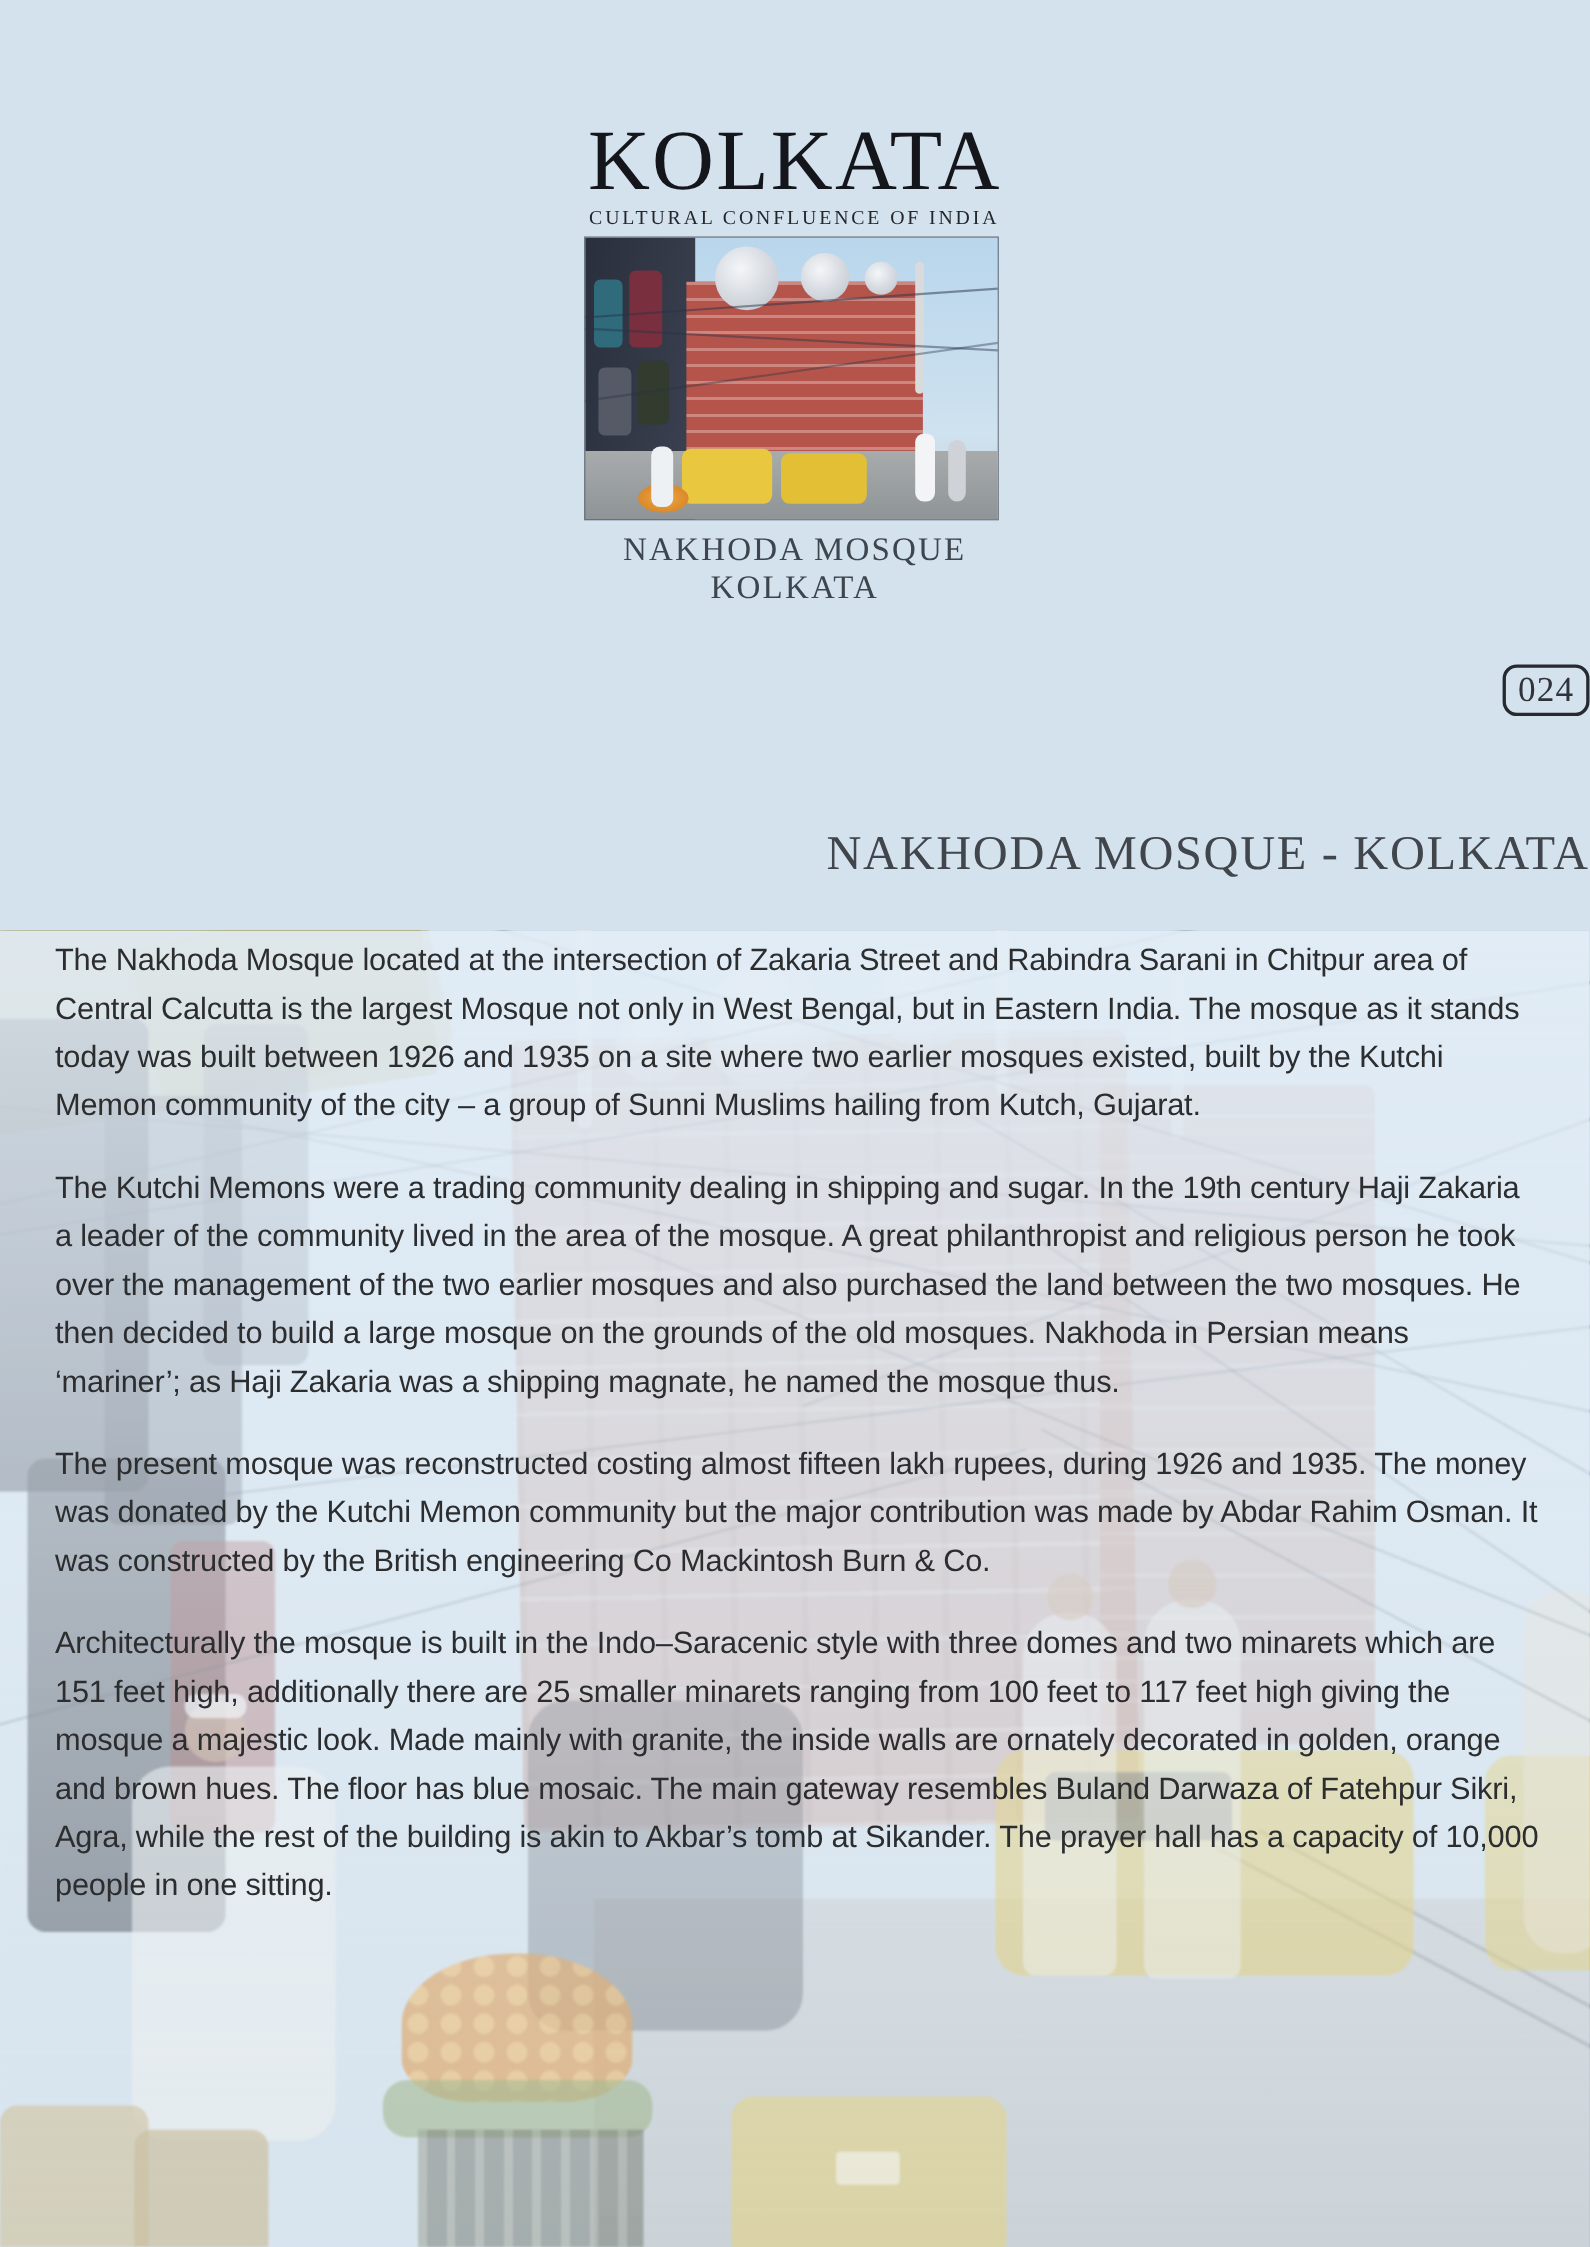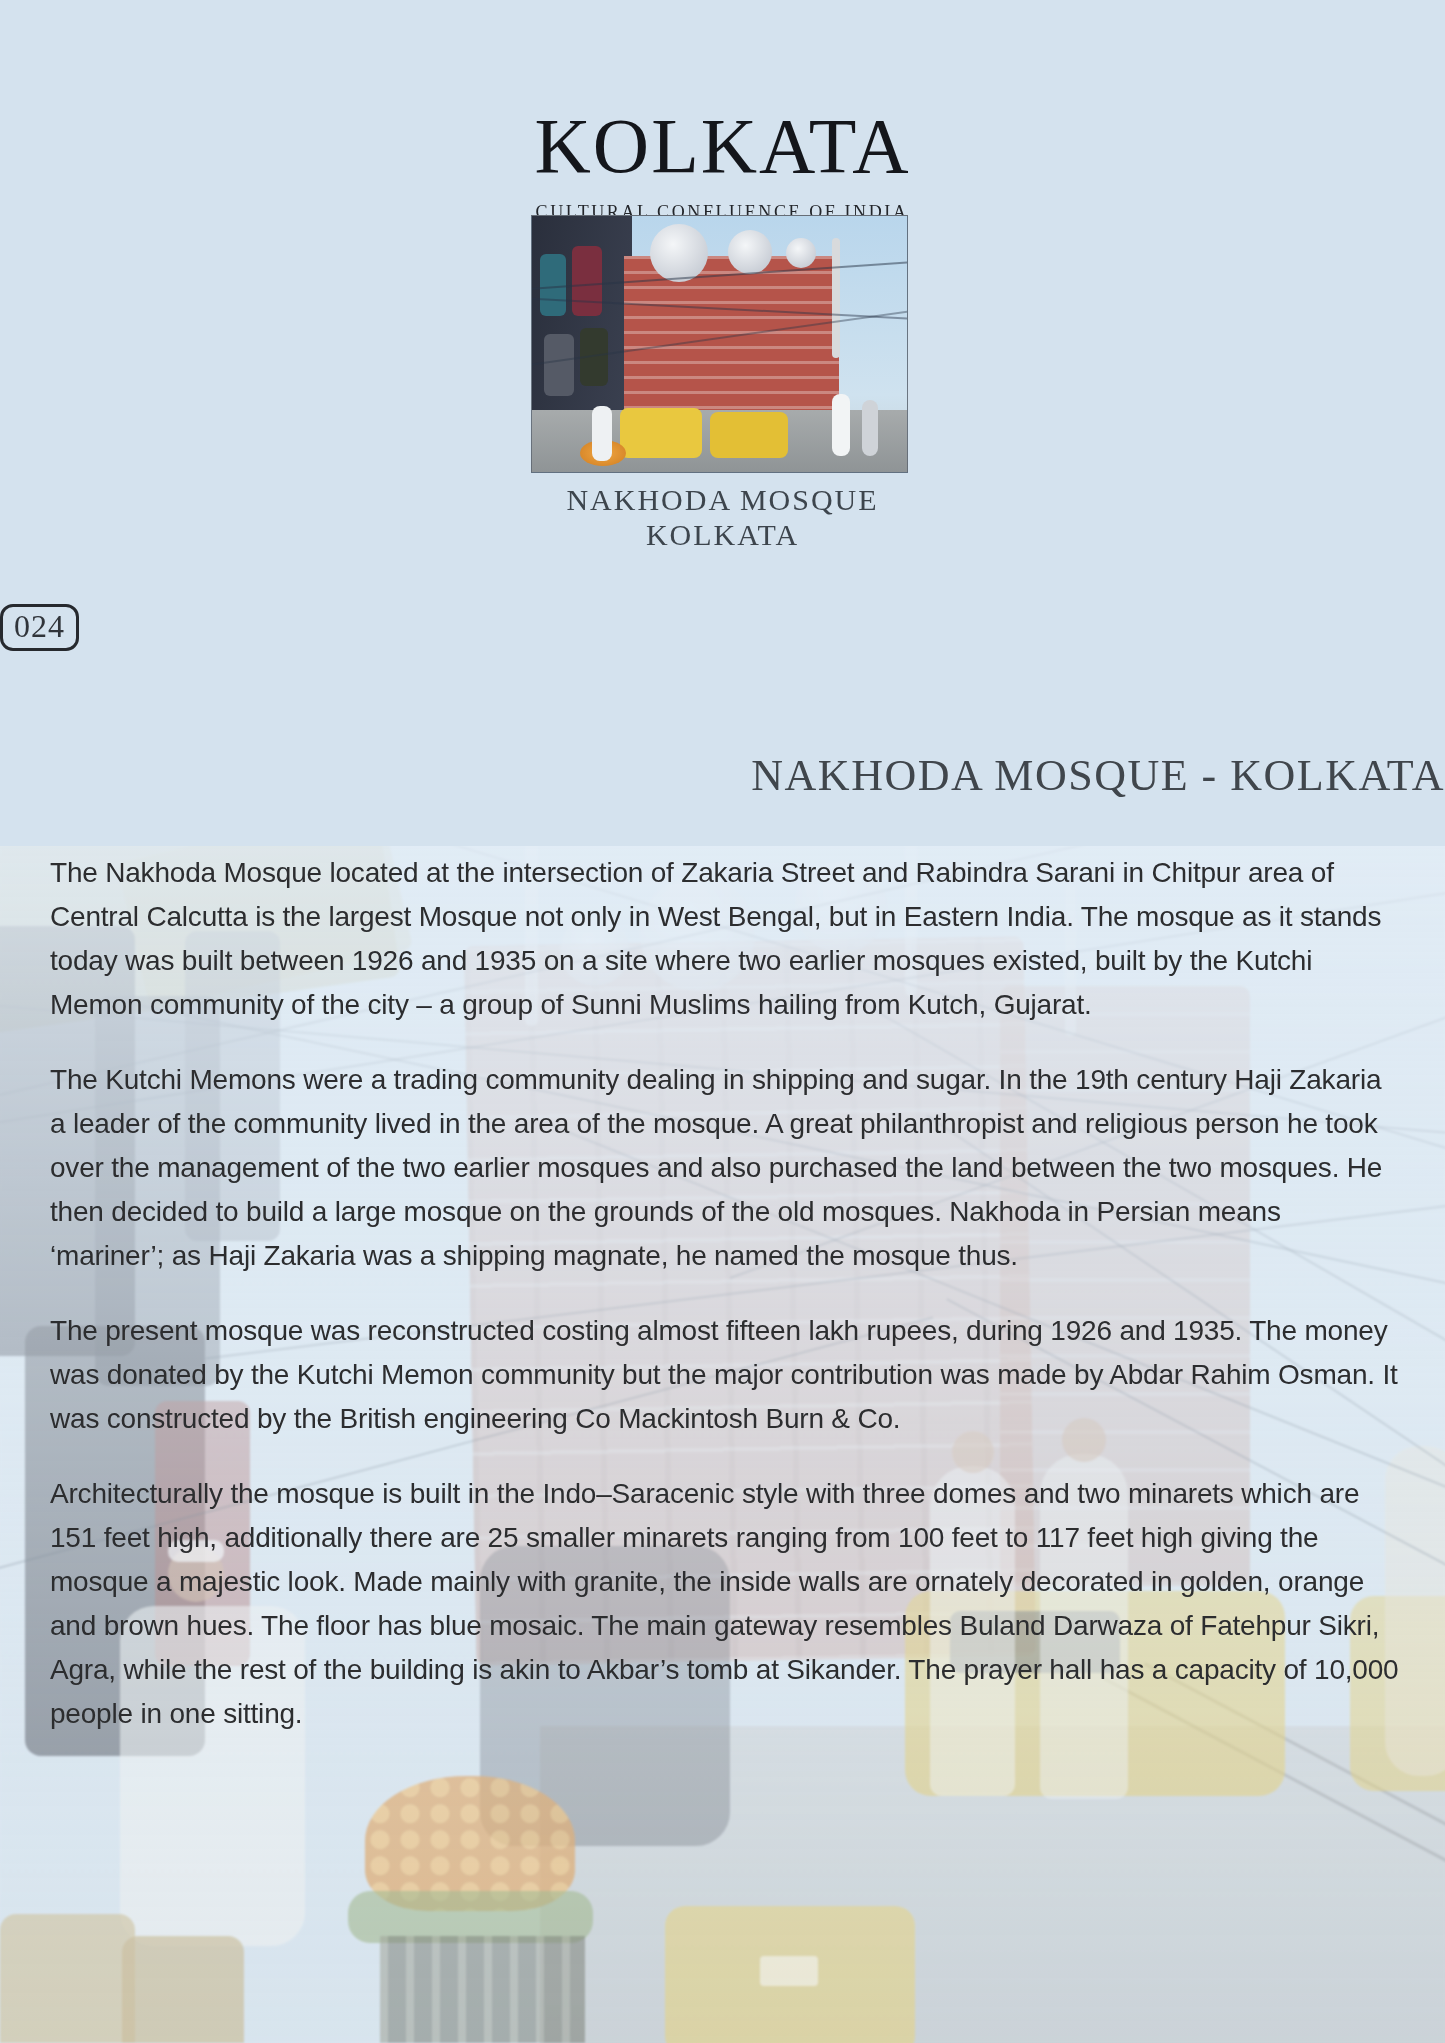--- a/index.html
+++ b/index.html
@@ -16,37 +16,37 @@
   
   .masthead { top:106px; left:0; width:100%; text-align:center; z-index:3; }
   .masthead-inner { display:inline-block; text-align:right; }
   .masthead-title {
     font-family:"Liberation Serif","DejaVu Serif",serif;
     font-weight:400; font-size:78px; line-height:1.02;
     letter-spacing:2px; color:var(--title-text,#14161b); text-align:center;
   }
   .masthead-subtitle {
     font-family:"Liberation Serif","DejaVu Serif",serif;
-    font-size:18px; letter-spacing:2.6px; color:#23262b; margin-top:16px; padding-right:2px;
+    font-size:18px; letter-spacing:2.6px; color:#23262b; margin-top:2px; padding-right:2px;
   }
 
   
   .thumb {
     left:531px; top:215px; width:377px; height:258px;
     overflow:hidden; z-index:3;
     border:1px solid rgba(25,30,40,.55);
     background:linear-gradient(#b9d6ec,#cfe2ef 70%,#c3cfd6);
   }
   .thumb .sh { position:absolute; }
 
   
   .caption { top:482px; left:0; width:100%; text-align:center; z-index:3;
     font-family:"Liberation Serif","DejaVu Serif",serif;
     font-size:30px; line-height:35px; letter-spacing:2px; color:#3d454d; }
-  .badge-row { top:604px; left:0; width:100%; text-align:left; z-index:3; }
+  .badge-row { top:604px; left:0; width:100%; text-align:right; z-index:3; }
   .page-badge {
     display:inline-block;
     font-family:"Liberation Serif","DejaVu Serif",serif;
     font-size:32px; color:#30343a; letter-spacing:1px;
     border:3px solid var(--badge-border,#26292e); border-radius:13px;
     padding:1px 11px 3px 11px; background:transparent;
   }
   .article-heading { top:750px; left:0; width:100%; text-align:right; z-index:3;
     font-family:"Liberation Serif","DejaVu Serif",serif;
     font-size:44px; letter-spacing:1.5px; color:var(--heading-text,#40464c); font-weight:400; }

